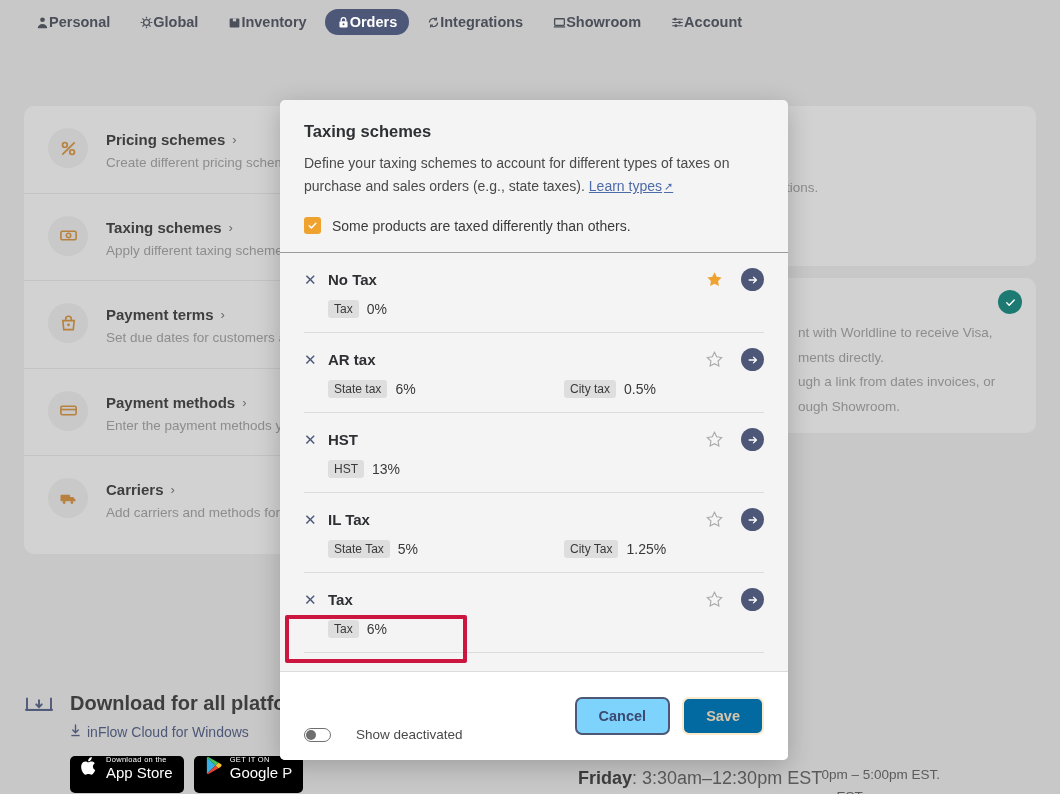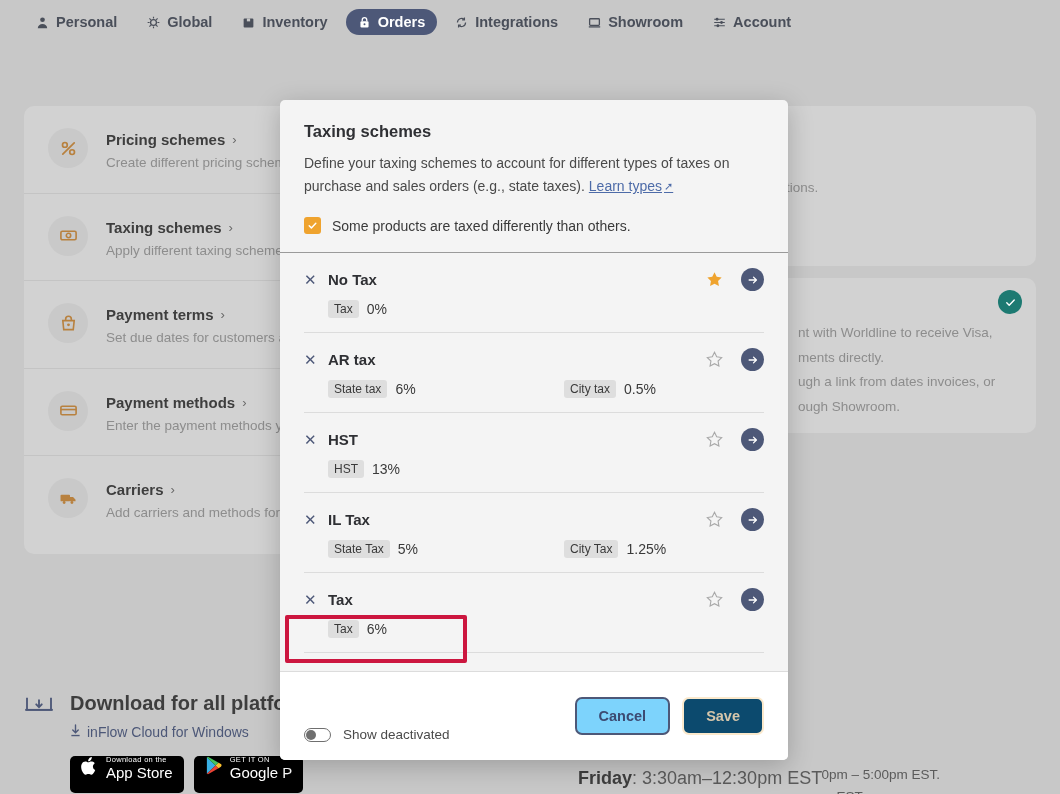--- a/index.html
+++ b/index.html
@@ -13,21 +13,21 @@
 
   
   .bg-layer { position: absolute; inset: 0; }
 
   .topnav {
     position: absolute; left: 0; top: 0; width: 1060px; height: 44px;
     background: #c8c8c8; display: flex; align-items: center; gap: 6px;
     padding-left: 24px;
   }
   .nav-item {
-    display: flex; align-items: center; gap: 7px;
+    display: flex; align-items: center; 
     padding: 5px 12px; border-radius: 14px;
     font-size: 14.5px; font-weight: 700; color: #4a4f5a;
     white-space: nowrap;
     text-align: right;
   }
   .nav-item.active { background: #4d5878; color: #ffffff; }
   .nav-ico { display: inline-flex; width: 13px; height: 13px; align-items: center; justify-content: center; }
   .nav-ico svg { display:block; }
 
   .bg-body { position: absolute; left: 0; top: 44px; width: 1060px; height: 750px; background: #c8c8c8; }
@@ -139,37 +139,37 @@
 
   .highlight {
     position: absolute; left: 285px; top: 615px; width: 182px; height: 48px;
     border: 4px solid #cc163f; border-radius: 2px; pointer-events: none;
   }
 
   .modal-foot {
     flex: 0 0 auto; border-top: 1px solid #dcdcdc; background: #ffffff;
     padding: 18px 24px; display: flex; align-items: center;
   }
-  .toggle-wrap { display: flex; align-items: center; gap: 12px; margin-top: 37px; }
+  .toggle-wrap { display: flex; align-items: center; gap: 25px; margin-top: 37px; }
   .toggle {
     width: 27px; height: 14px; border-radius: 8px;
     background: #ffffff; border: 1.5px solid #6f6f6f; position: relative;
   }
   .toggle i {
     position: absolute; left: 1px; top: 1px; width: 10px; height: 10px;
     border-radius: 50%; background: #6f6f6f;
   }
   .toggle-lbl { font-size: 13.5px; color: #4a4a4a; }
   .foot-btns { margin-left: auto; display: flex; gap: 12px; align-items: center; }
   .btn {
     border-radius: 7px; font-size: 14.5px; font-weight: 700;
     padding: 10px 22px; line-height: 1;
   }
   .btn-cancel { background: #7dd3fc; color: #3c4a72; border: 2px solid #4d5878; }
-  .btn-save { background: #0c4a6e; color: #d6c6ab; border: 2px solid #fbe9cc; }
+  .btn-save { background: #0369a1; color: #d6c6ab; border: 2px solid #fbe9cc; }
 </style>
 </head>
 <body>
 
 <div class="page">
 
   <div class="bg-layer">
 
     <div class="topnav">
       <div class="nav-item">

